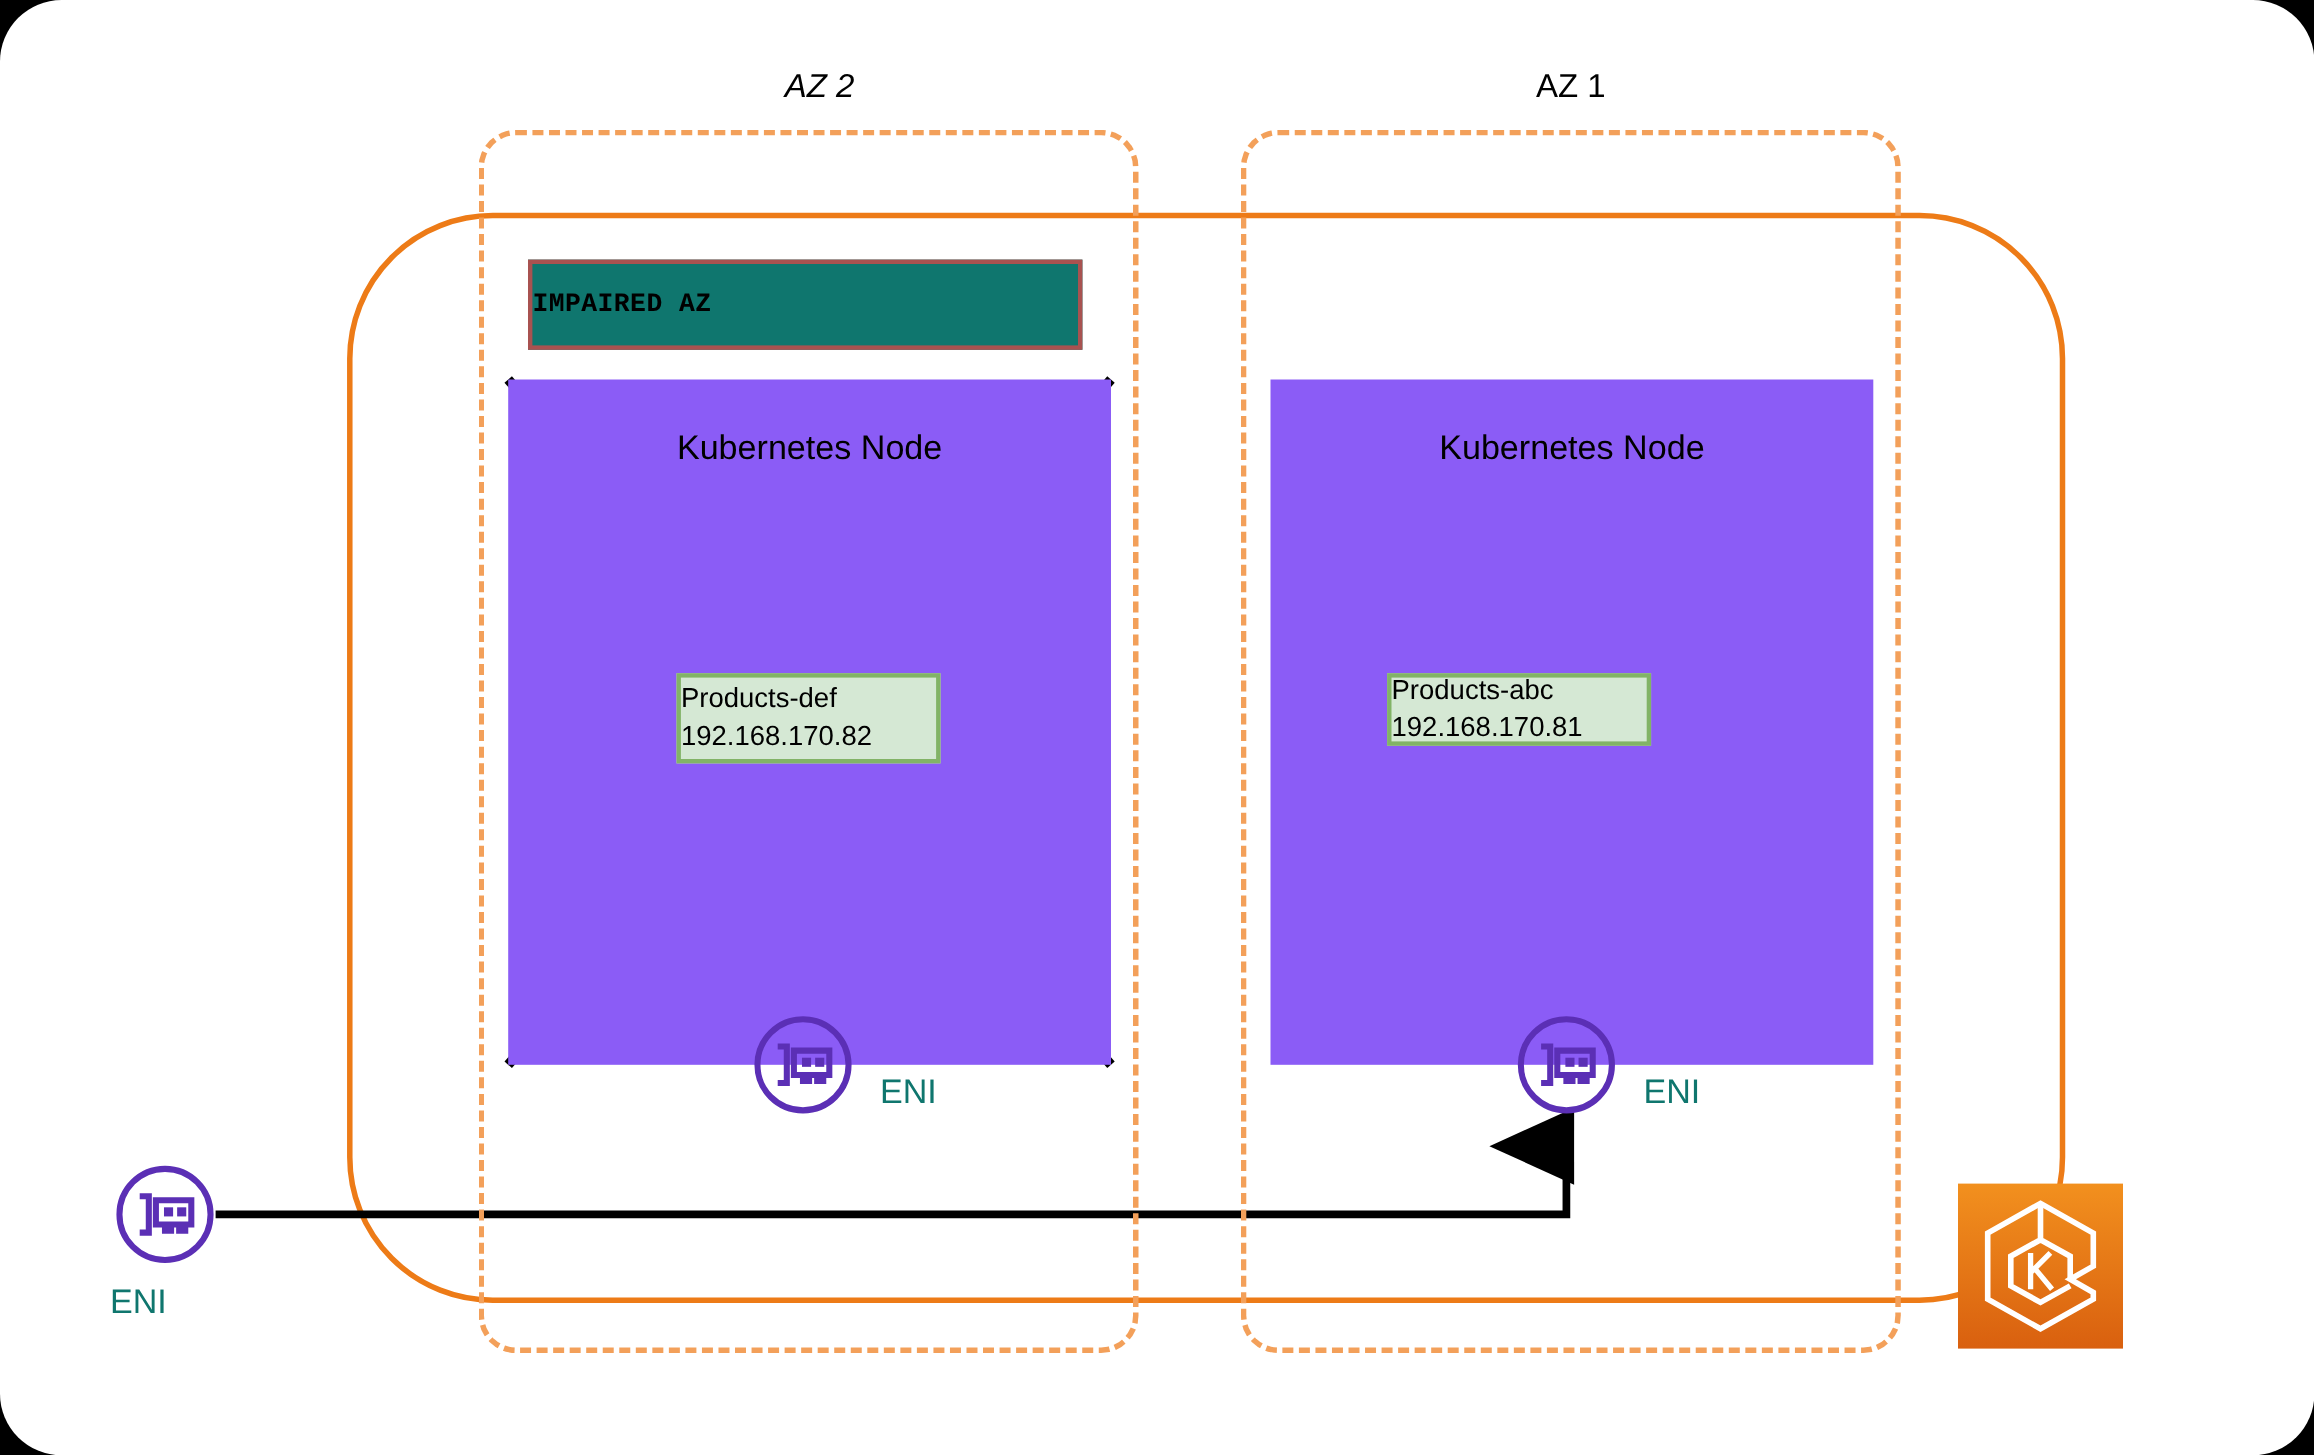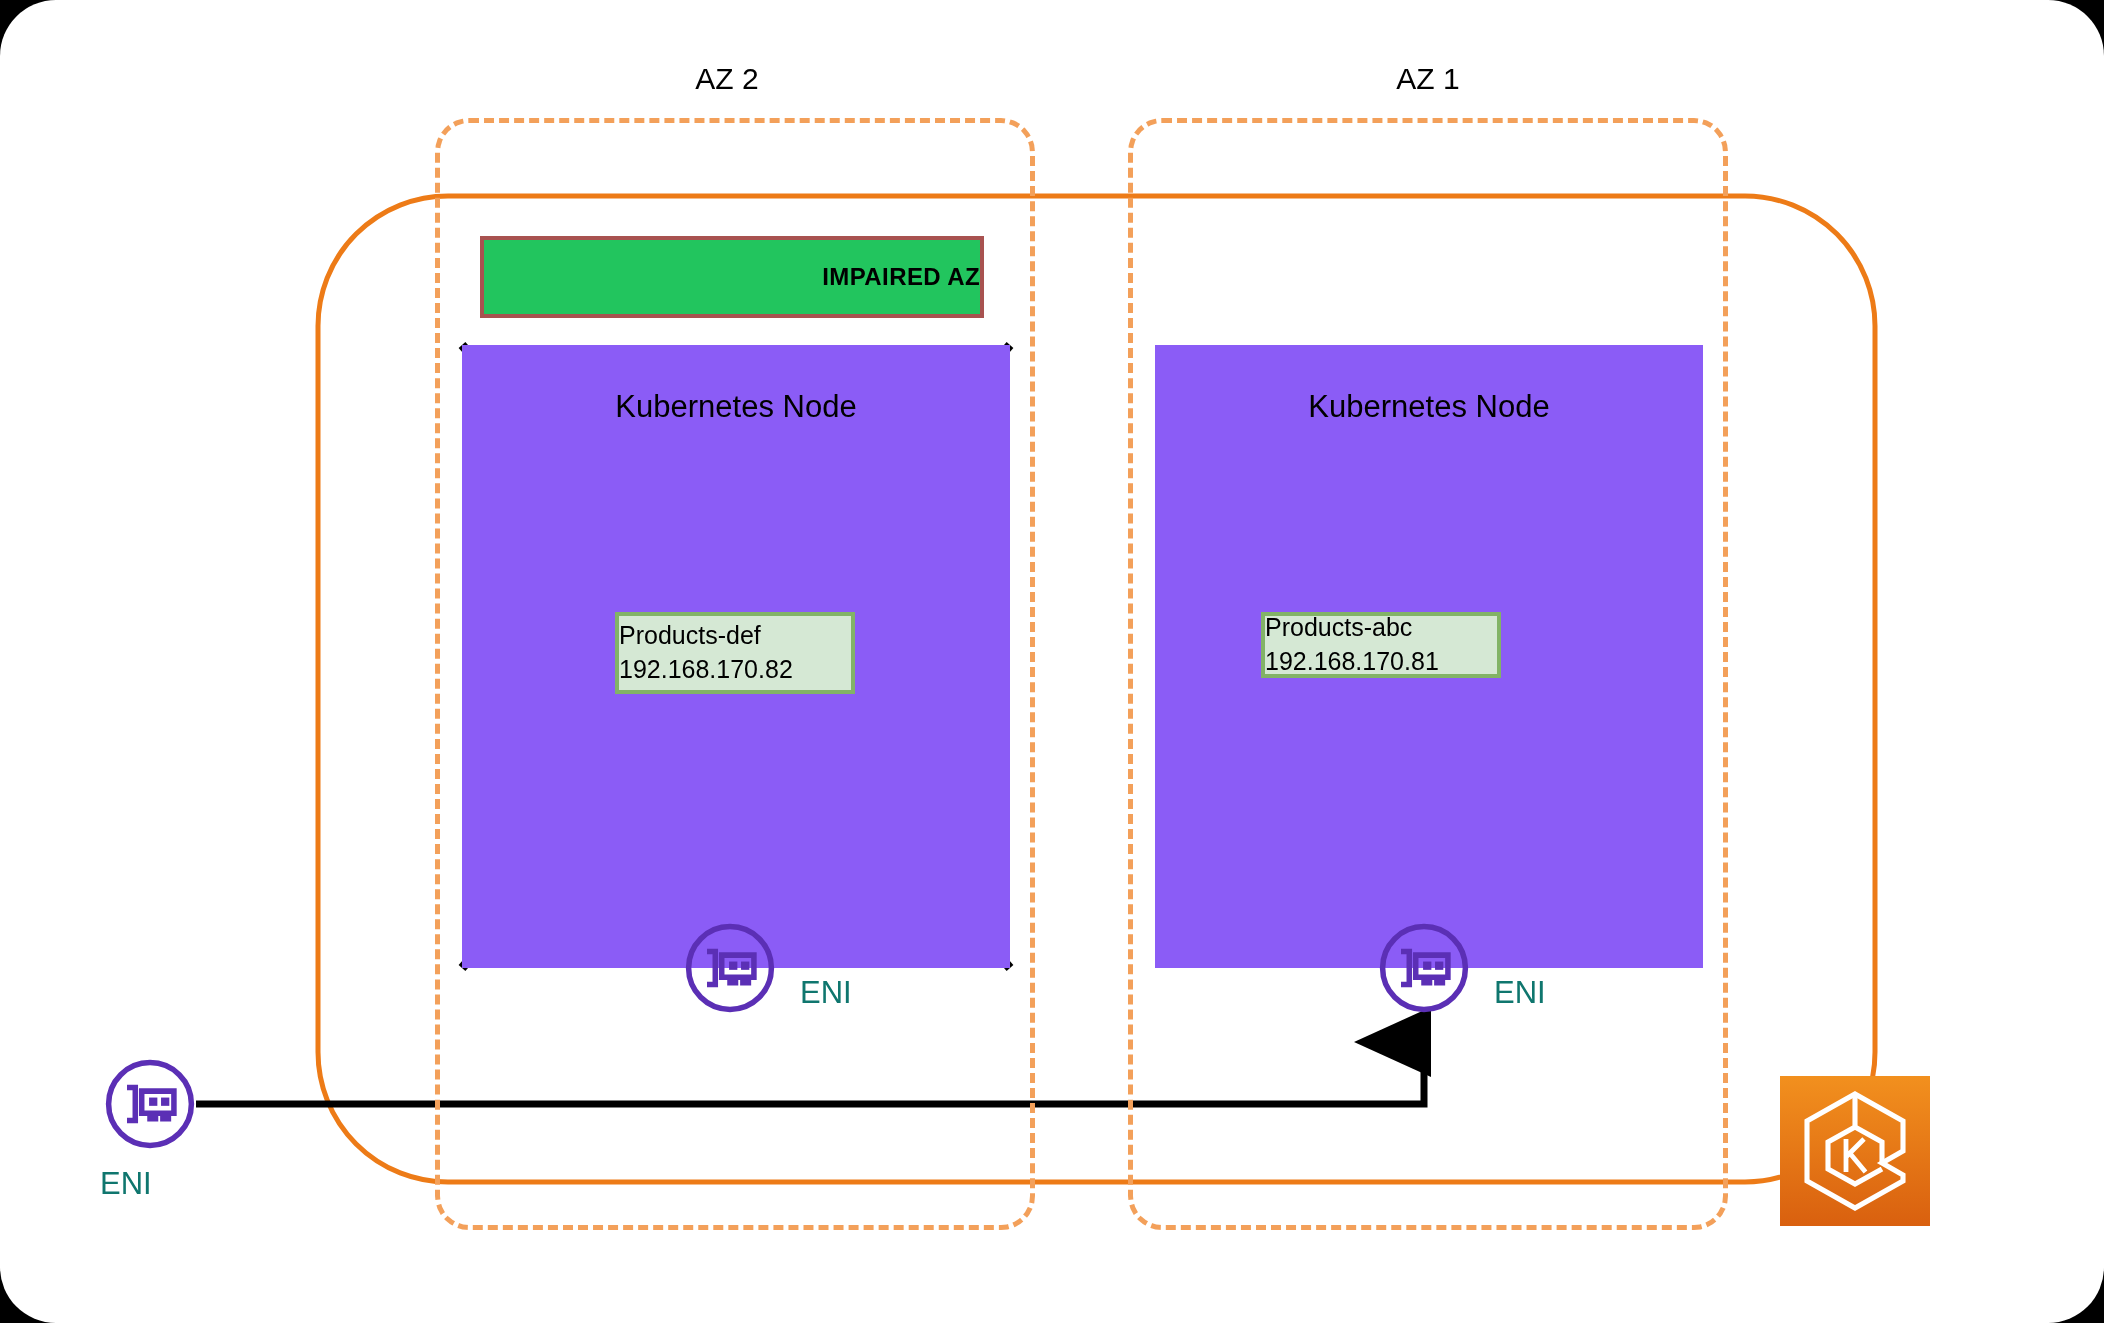--- a/index.html
+++ b/index.html
@@ -59,26 +59,27 @@
     position: absolute;
     width: 100%;
     text-align: center;
     font-size: 31px;
     color: #000000;
     top: 44px;
   }
   
   .impaired-banner {
     position: absolute;
-    background: #22c55e;
+    background: #0f766e;
     border: 4px solid #a85250;
     box-sizing: border-box;
     display: flex;
     align-items: center;
-    justify-content: flex-end;
+    justify-content: flex-start;
+    font-family: Liberation Mono, monospace;
   }
   .impaired-banner span {
     font-size: 24px;
     font-weight: bold;
     color: #000000;
     letter-spacing: 0.4px;
   }
   
   .pod-box {
     position: absolute;
@@ -131,21 +132,21 @@
 
       <rect x="318" y="196" width="1557" height="986" rx="130" ry="130" fill="none" stroke="#ed7b17" stroke-width="5"></rect>
 
       <line x1="462" y1="345" x2="1010" y2="968" stroke="#000000" stroke-width="9"></line>
       <line x1="1010" y1="345" x2="462" y2="968" stroke="#000000" stroke-width="9"></line>
 
       <path d="M 196 1104 L 1424 1104 L 1424 1042" fill="none" stroke="#000000" stroke-width="7" marker-end="url(#arrowUp)"></path>
     </svg>
 
     <div class="az-zone" style="left:435px; top:118px; width:600px; height:1112px;"></div>
-    <div class="az-label" style="left:427px; top:62px; width:600px;">AZ 2</div>
+    <div class="az-label" style="left:445px; top:62px; width:600px;font-style:italic;">AZ 2</div>
 
     <div class="az-zone" style="left:1128px; top:118px; width:600px; height:1112px;"></div>
     <div class="az-label" style="left:1128px; top:62px; width:600px;">AZ 1</div>
 
     <div class="impaired-banner" style="left:480px; top:236px; width:504px; height:82px;">
       <span>IMPAIRED AZ</span>
     </div>
 
     <div class="k8s-node" style="left:462px; top:345px; width:548px; height:623px;">
       <div class="k8s-node-title">Kubernetes Node</div>

